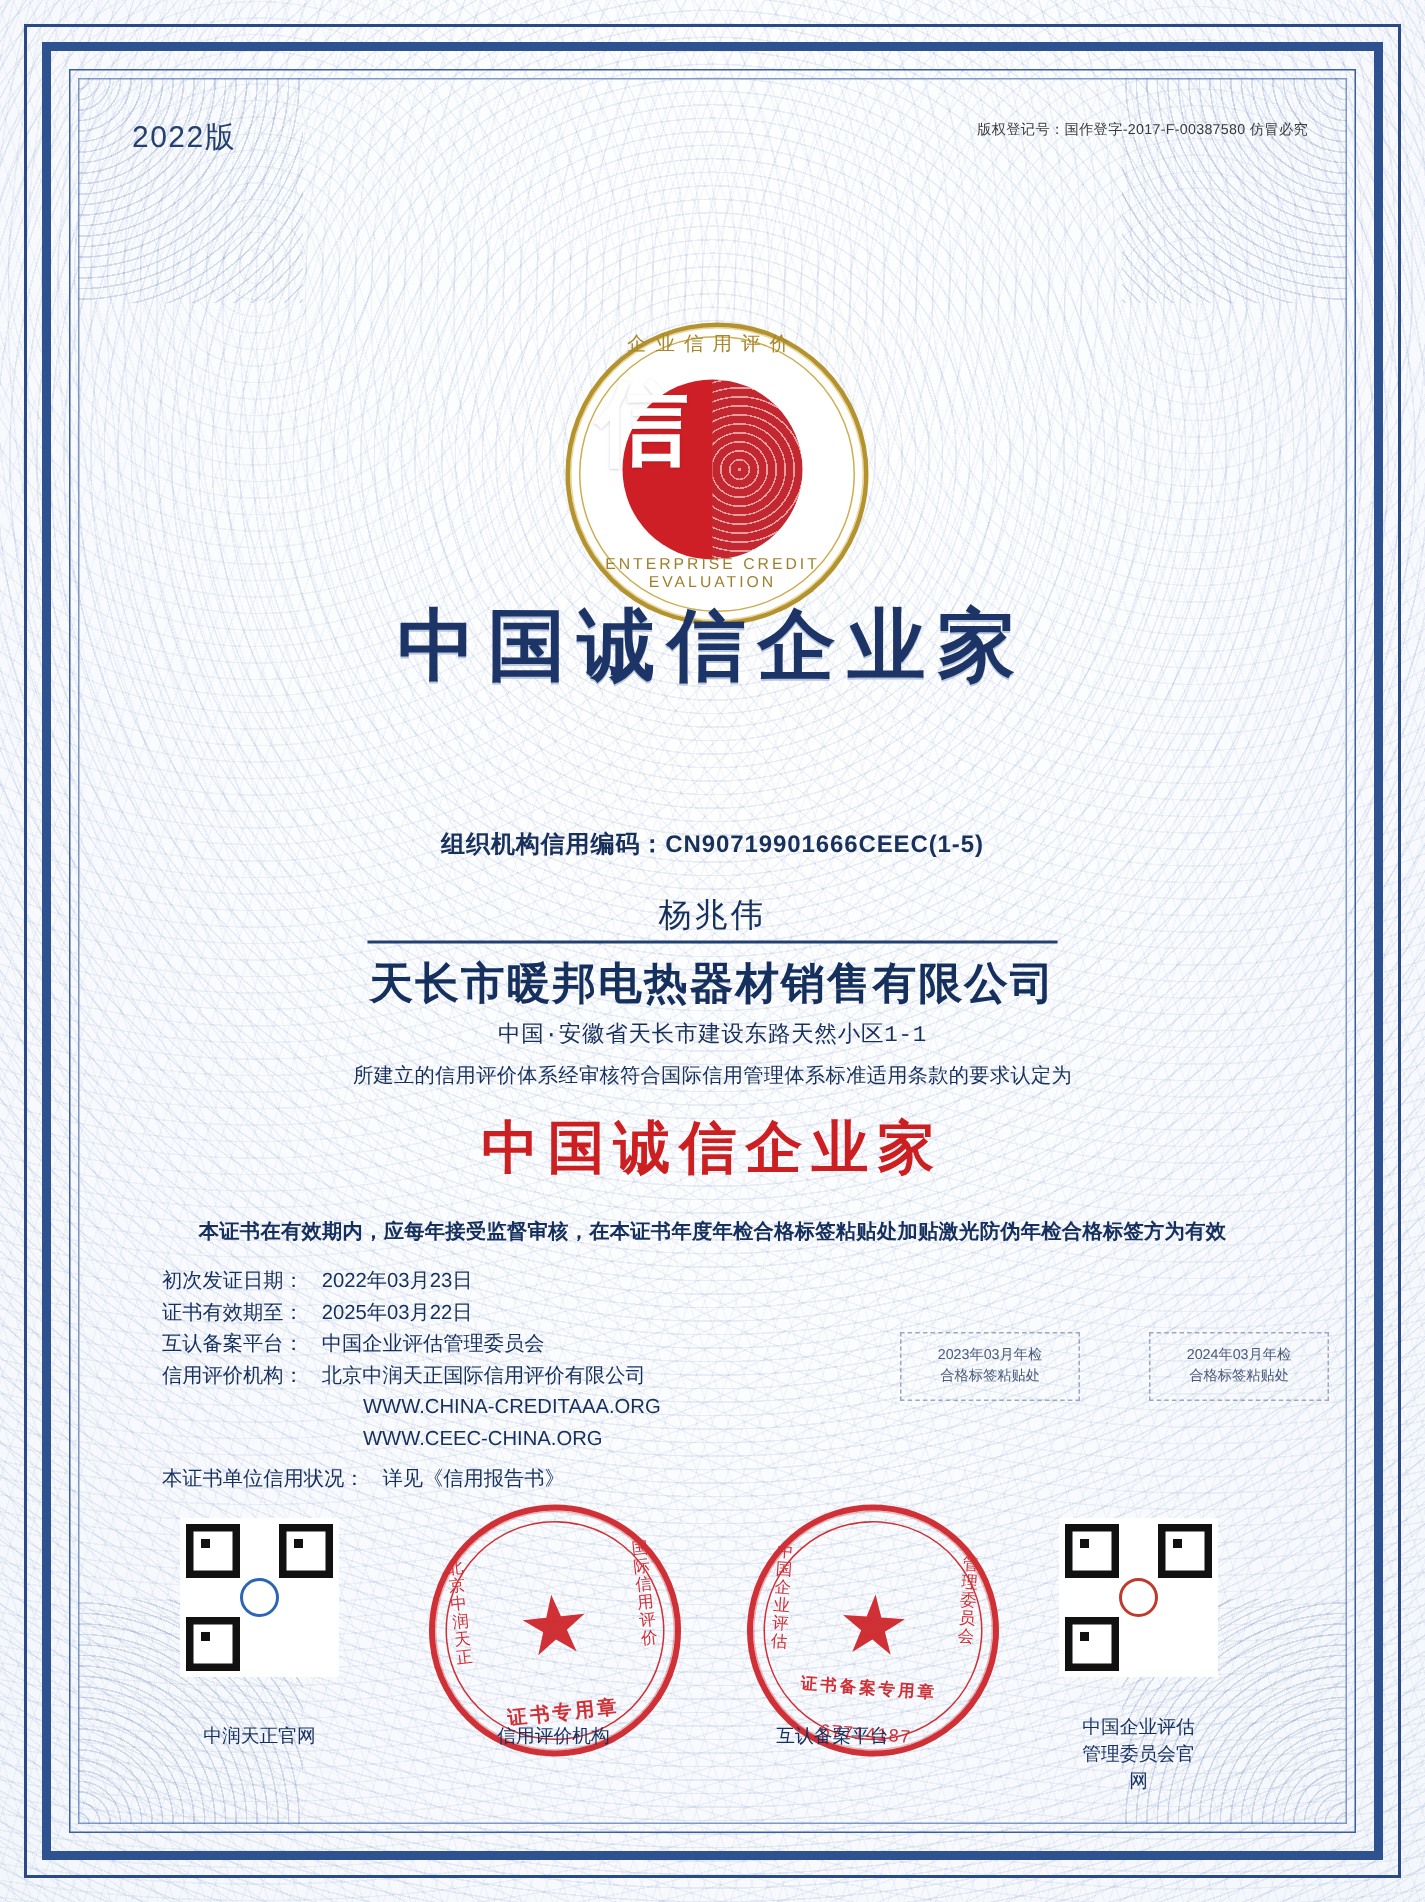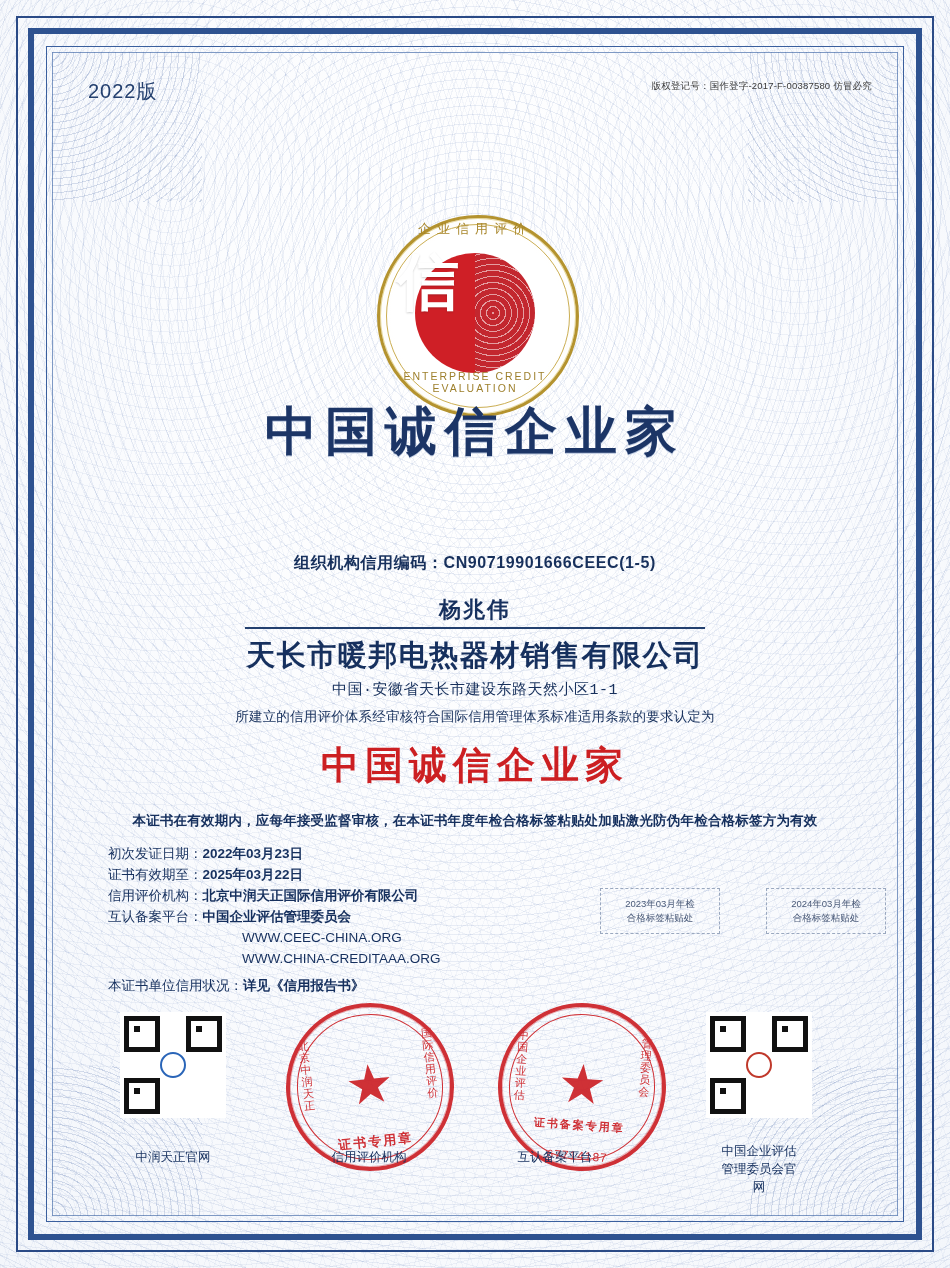--- a/index.html
+++ b/index.html
@@ -118,21 +118,21 @@
     font-size:52px;font-weight:bold;color:#1c3566;
     letter-spacing:8px;
     text-shadow:0 1px 0 #b9c6dd;
   }
   .code{
     position:absolute;left:0;right:0;top:553px;text-align:center;
     font-size:16px;color:#17305c;letter-spacing:.6px;font-weight:bold;
   }
   .person{
     position:absolute;left:0;right:0;top:595px;text-align:center;
-    font-size:22px;font-weight:bold;color:#16305e;letter-spacing:2px;
+    font-size:22px;font-weight:normal;color:#16305e;letter-spacing:2px;
   }
   .rule{
     position:absolute;left:245px;right:245px;top:627px;height:2px;background:#23406f;
   }
   .company{
     position:absolute;left:0;right:0;top:636px;text-align:center;
     font-size:29px;font-weight:bold;color:#16305e;letter-spacing:1.5px;
   }
   .address{
     position:absolute;left:0;right:0;top:680px;text-align:center;
@@ -149,23 +149,23 @@
   }
   .notice{
     position:absolute;left:0;right:0;top:812px;text-align:center;
     font-size:13.5px;color:#16305e;font-weight:bold;letter-spacing:.2px;
   }
 
   .info{
     position:absolute;left:108px;top:843px;width:470px;
     font-size:13.5px;color:#16305e;line-height:21px;
   }
-  .info .row{display:flex;}
+  .info .row{display:flex;gap:12px;}
   .info .k{white-space:nowrap;}
-  .info .v{white-space:nowrap;font-weight:bold;}
+  .info .v{white-space:nowrap;}
   .info .urls{margin-left:134px;}
 
   .stamp-box{
     position:absolute;width:118px;height:44px;
     border:1px dashed #9aa8bf;
     display:flex;flex-direction:column;align-items:center;justify-content:center;
     font-size:9.5px;color:#4a5a78;line-height:14px;text-align:center;
   }
   .sb1{left:600px;top:888px;}
   .sb2{left:766px;top:888px;}
@@ -271,29 +271,29 @@
   <div class="info">
     <div class="row">
       <span class="k">初次发证日期：</span>
       <span class="v">2022年03月23日</span>
     </div>
     <div class="row">
       <span class="k">证书有效期至：</span>
       <span class="v">2025年03月22日</span>
     </div>
     <div class="row">
+      <span class="k">互认备案平台：</span>
+      <span class="v">中国企业评估管理委员会</span>
+    </div>
+    <div class="row">
       <span class="k">信用评价机构：</span>
       <span class="v">北京中润天正国际信用评价有限公司</span>
     </div>
-    <div class="row">
-      <span class="k">互认备案平台：</span>
-      <span class="v">中国企业评估管理委员会</span>
-    </div>
+    <div class="urls">WWW.CHINA-CREDITAAA.ORG</div>
     <div class="urls">WWW.CEEC-CHINA.ORG</div>
-    <div class="urls">WWW.CHINA-CREDITAAA.ORG</div>
     <div class="row" style="margin-top:6px;">
       <span class="k">本证书单位信用状况：</span>
       <span class="v">详见《信用报告书》</span>
     </div>
   </div>
 
   <div class="stamp-box sb1">
     <div>2023年03月年检</div>
     <div>合格标签粘贴处</div>
   </div>

